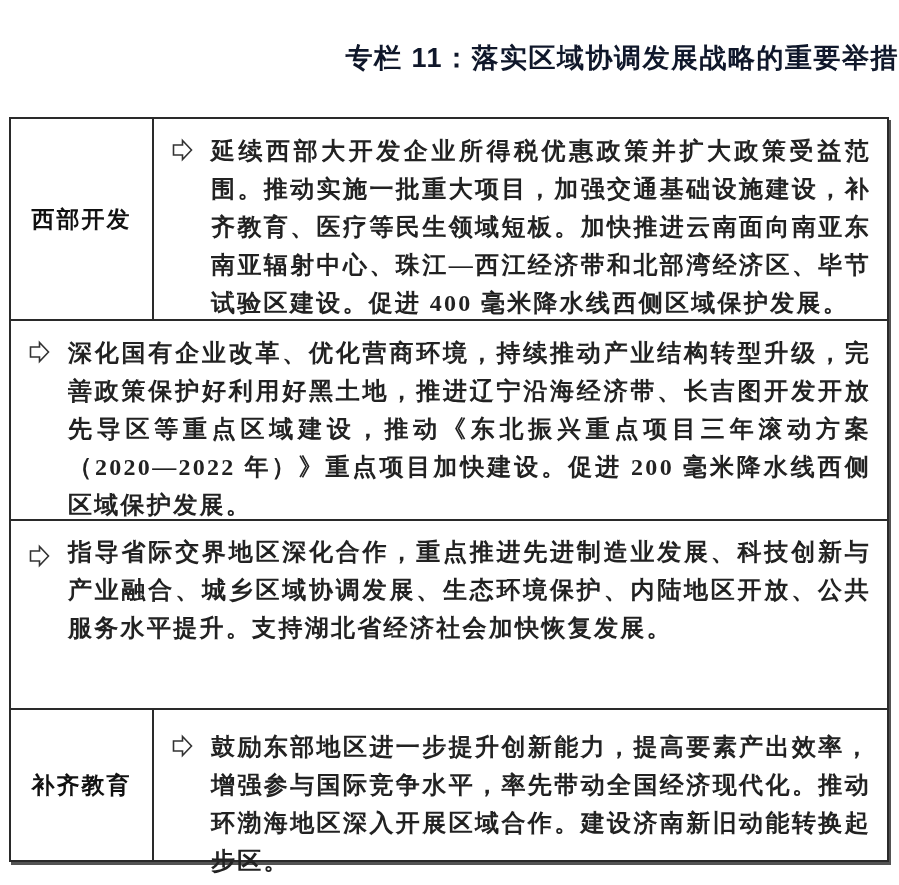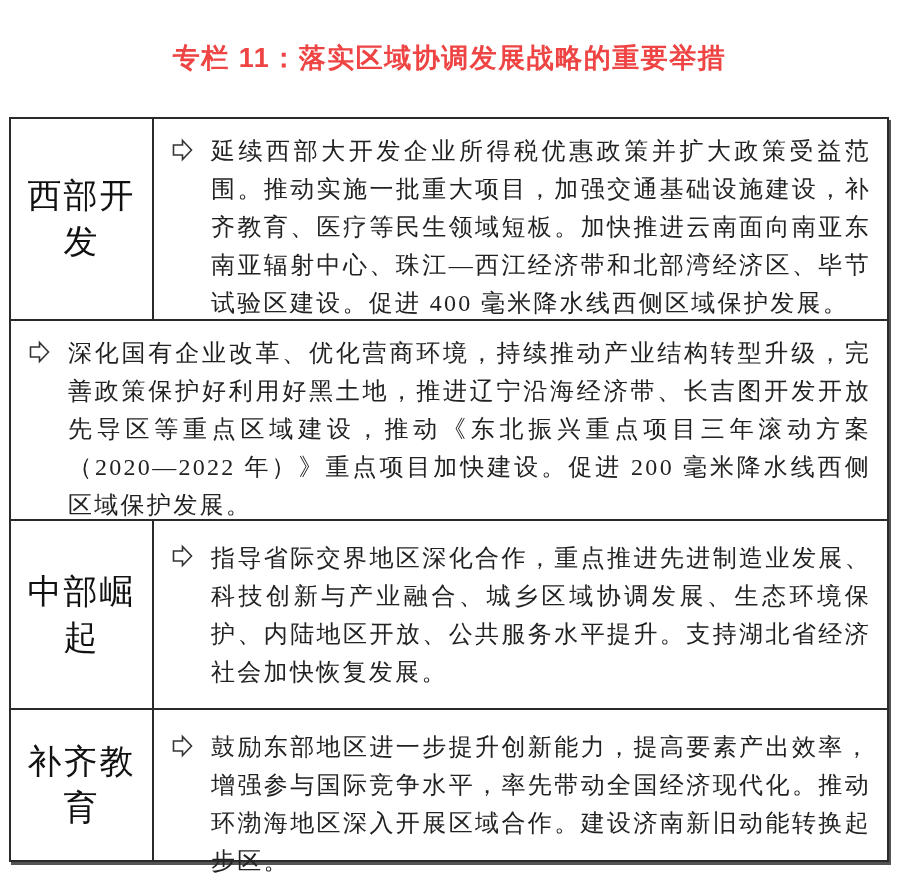--- a/index.html
+++ b/index.html
@@ -7,26 +7,26 @@
   body {
     width: 899px; height: 885px;
     font-family: "Liberation Serif", "DejaVu Serif", serif;
     color: #1c1c1c;
     position: relative;
     overflow: hidden;
   }
   .page-title {
     position: absolute;
     top: 40px; left: 0; right: 0;
-    text-align: center;
+    text-align: right;
     font-family: "Liberation Sans", "DejaVu Sans", sans-serif;
     font-weight: 700;
     font-size: 27px;
     letter-spacing: 1.5px;
-    color: #ef4444;
+    color: #0f172a;
   }
   .measures-table {
     position: absolute;
     left: 9px; top: 117px;
     width: 880px; height: 745px;
     border: 2px solid #2a2a2a;
     background: #fff;
     box-shadow: 2px 3px 0 rgba(40,40,40,0.8);
   }
   .trow {
@@ -39,51 +39,51 @@
   .trow.r3 { height: 189px; }
   .trow.r4 { height: 152px; }
   .label-cell {
     width: 143px;
     flex: 0 0 143px;
     border-right: 2px solid #2a2a2a;
     display: flex;
     align-items: center;
     justify-content: center;
     font-family: "Liberation Sans", "DejaVu Sans", sans-serif;
-    font-weight: 400;
-    font-size: 34px;
+    font-weight: 700;
+    font-size: 23px;
     letter-spacing: 2px;
     color: #111;
     text-align: center;
   }
   .content-cell {
     flex: 1 1 auto;
     position: relative;
     padding: 13px 16px 10px 57px;
   }
-  .trow.r3 .content-cell { padding-top: 18px; }
+  .trow.r3 .content-cell { padding-top: 12px; }
   .trow.r4 .content-cell { padding-top: 18px; }
   .bullet {
     position: absolute;
     left: 18px;
     top: 18px;
     width: 21px; height: 26px;
     display: block;
   }
   .trow.r3 .bullet { top: 22px; }
   .trow.r4 .bullet { top: 23px; }
   .bullet svg { display: block; }
   .cell-text {
     font-size: 24px;
     line-height: 38px;
     letter-spacing: 2.3px;
     text-align: justify;
     text-justify: inter-character;
     color: #222;
-    font-weight: 400;
+    font-weight: 700;
   }
 </style>
 </head>
 <body>
 
 <div class="page-title">专栏 11：落实区域协调发展战略的重要举措</div>
 
 <div class="measures-table">
 
   <div class="trow r1">
@@ -103,21 +103,20 @@
       <span class="bullet">
         <svg width="21" height="26" viewBox="0 0 21 26">
           <polygon points="1.5,8 10.5,8 10.5,3.5 19.5,13 10.5,22.5 10.5,18 1.5,18" fill="#ffffff" stroke="#333333" stroke-width="1.6" stroke-linejoin="miter"></polygon>
         </svg>
       </span>
       <div class="cell-text">深化国有企业改革、优化营商环境，持续推动产业结构转型升级，完善政策保护好利用好黑土地，推进辽宁沿海经济带、长吉图开发开放先导区等重点区域建设，推动《东北振兴重点项目三年滚动方案（2020—2022 年）》重点项目加快建设。促进 200 毫米降水线西侧区域保护发展。</div>
     </div>
   </div>
 
   <div class="trow r3">
-    <div class="label-cell">中部崛起</div>
     <div class="content-cell">
       <span class="bullet">
         <svg width="21" height="26" viewBox="0 0 21 26">
           <polygon points="1.5,8 10.5,8 10.5,3.5 19.5,13 10.5,22.5 10.5,18 1.5,18" fill="#ffffff" stroke="#333333" stroke-width="1.6" stroke-linejoin="miter"></polygon>
         </svg>
       </span>
       <div class="cell-text">指导省际交界地区深化合作，重点推进先进制造业发展、科技创新与产业融合、城乡区域协调发展、生态环境保护、内陆地区开放、公共服务水平提升。支持湖北省经济社会加快恢复发展。</div>
     </div>
   </div>
 

